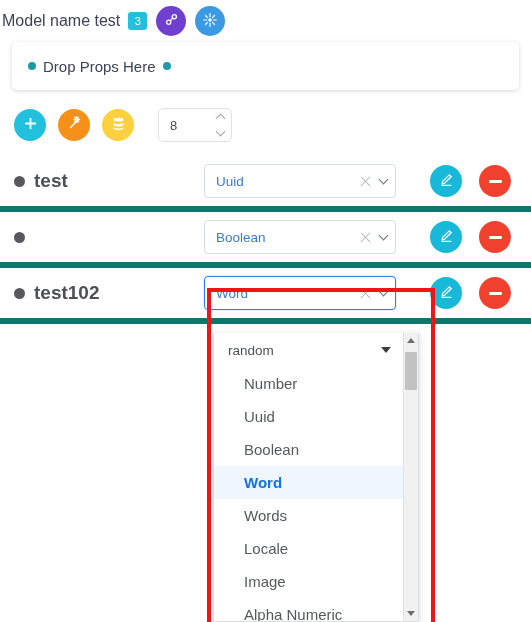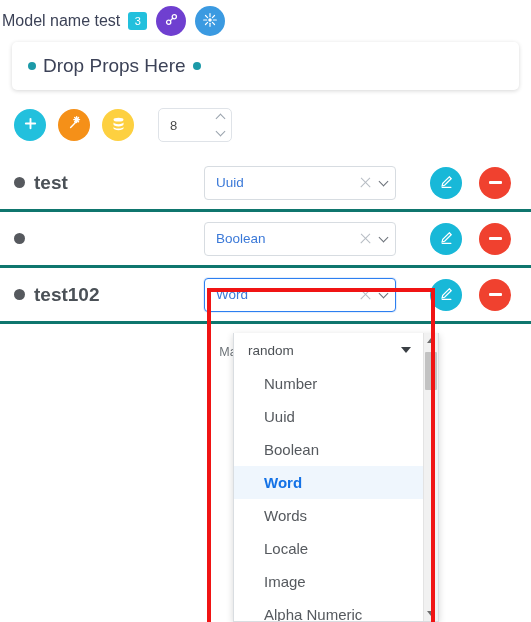--- a/index.html
+++ b/index.html
@@ -58,21 +58,21 @@
     margin: 2px 12px 0 12px;
     background: #ffffff;
     border-radius: 5px;
     box-shadow: 0 1px 4px rgba(0,0,0,.16);
     height: 48px;
     display: flex;
     align-items: center;
     padding-left: 16px;
   }
   .drop-text {
-    font-size: 19px;
+    font-size: 15px;
     color: #3c4257;
     display: flex;
     align-items: center;
     gap: 7px;
   }
   .teal-dot {
     width: 8px; height: 8px; border-radius: 50%;
     background: #1c9aa8; display: inline-block;
   }
 
@@ -122,21 +122,21 @@
   }
   .chev-up { transform: rotate(45deg); }
   .chev-dn { transform: rotate(-135deg); }
 
   
   .rows { padding: 0; }
   .prop-row {
     display: flex;
     align-items: center;
     height: 56px;
-    border-bottom: 3px solid #0f766e;
+    border-bottom: 6px solid #0f766e;
     padding: 0 12px 0 14px;
     position: relative;
   }
   .prop-name {
     display: flex; align-items: center; gap: 9px;
     width: 190px;
     font-size: 19px;
     font-weight: bold;
     color: #4b5157;
     white-space: nowrap;
@@ -219,21 +219,20 @@
     top: 333px;
     width: 206px;
     height: 289px;
     background: #ffffff;
     border: 1px solid #d9dde1;
     border-top: none;
     box-shadow: 0 2px 7px rgba(0,0,0,.16);
     display: flex;
     overflow: hidden;
     z-index: 30;
-    margin-left: 20px;
   }
   .dd-list {
     flex: 1;
     overflow: hidden;
   }
   .dd-group {
     display: flex; align-items: center;
     height: 34px;
     padding: 0 12px 0 14px;
     font-size: 13.5px;

